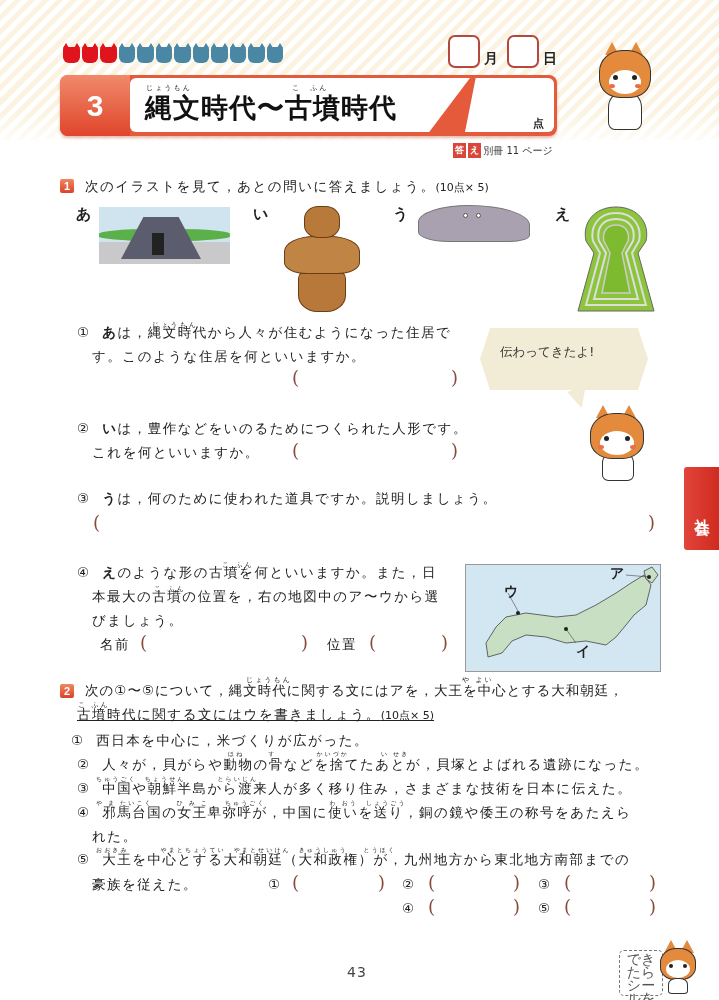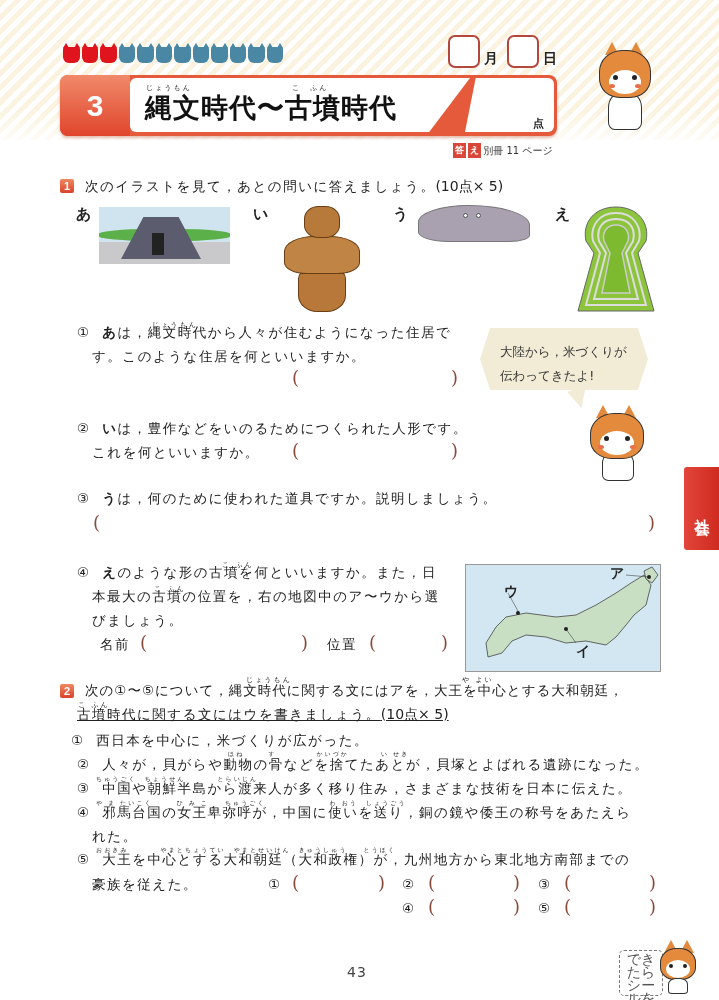--- a/index.html
+++ b/index.html
@@ -82,21 +82,21 @@
   .dog-ear { position: absolute; width: 0; height: 0; border-left: 7px solid transparent; border-right: 7px solid transparent; border-bottom: 13px solid #e38a3c; }
   .dog-cheek { position: absolute; width: 6px; height: 4px; background: #e86e4c; border-radius: 50%; }
 
   
   .sec-badge {
     position: absolute; width: 14px; height: 14px; background: linear-gradient(#f08860,#d9422a);
     color: #fff; font-size: 11px; font-weight: bold; display: flex; align-items: center; justify-content: center;
     border-radius: 2px; font-family: "Liberation Sans", sans-serif;
   }
   .q-text { position: absolute; font-size: 13.5px; color: #222; white-space: nowrap; letter-spacing: 1.5px; }
-  .small { font-size: 14px; letter-spacing: 0; }
+  .small { font-size: 11px; letter-spacing: 0; }
   .label-kana { position: absolute; font-size: 15px; font-weight: bold; color: #222; }
   .paren { position: absolute; font-size: 18px; color: #8a4a3c; font-family: "DejaVu Serif", serif; }
   .bold { font-weight: bold; }
 
   
   .illus-a { position: absolute; left: 99px; top: 207px; width: 131px; height: 57px; background: #cfe4ee; overflow: hidden; }
   .illus-a .ground { position: absolute; left: 0; bottom: 0; width: 100%; height: 22px; background: #c9c9cb; }
   .illus-a .grass { position: absolute; left: 0; top: 22px; width: 100%; height: 12px; background: #5cb04a; border-radius: 40%; }
   .illus-a .hut { position: absolute; left: 22px; top: 10px; width: 80px; height: 42px; background: #5b5c6e;
     clip-path: polygon(28% 0, 72% 0, 100% 100%, 0 100%); }
@@ -231,21 +231,20 @@
 
 <span class="q-text" style="left:77px; top:420px;"><span>②</span>&nbsp;&nbsp;<span class="bold">い</span><span>は，豊作などをいのるためにつくられた人形です。</span></span>
 <span class="q-text" style="left:92px; top:444px;">これを何といいますか。</span>
 <span class="paren" style="left:292px; top:440px;">(</span>
 <div style="position:absolute; left:305px; top:443px; width:145px; height:20px;"></div>
 <span class="paren" style="left:451px; top:440px;">)</span>
 
 <div class="bubble"></div>
 <div class="bubble-tail"></div>
 <div class="bubble-text">
-  <div>大陸から，米づくりが</div>
   <div>伝わってきたよ!</div>
 </div>
 <div class="dog" style="left:588px; top:405px; width:70px; height:80px;">
   <div class="dog-ear" style="left:8px; top:0px;"></div>
   <div class="dog-ear" style="left:34px; top:0px;"></div>
   <div class="dog-body" style="left:14px; top:46px; width:32px; height:30px;"></div>
   <div class="dog-head" style="left:2px; top:8px; width:54px; height:46px;"></div>
   <div class="dog-face" style="left:12px; top:26px; width:34px; height:24px;"></div>
   <div class="dog-eye" style="left:16px; top:31px;"></div>
   <div class="dog-eye" style="left:37px; top:31px;"></div>

